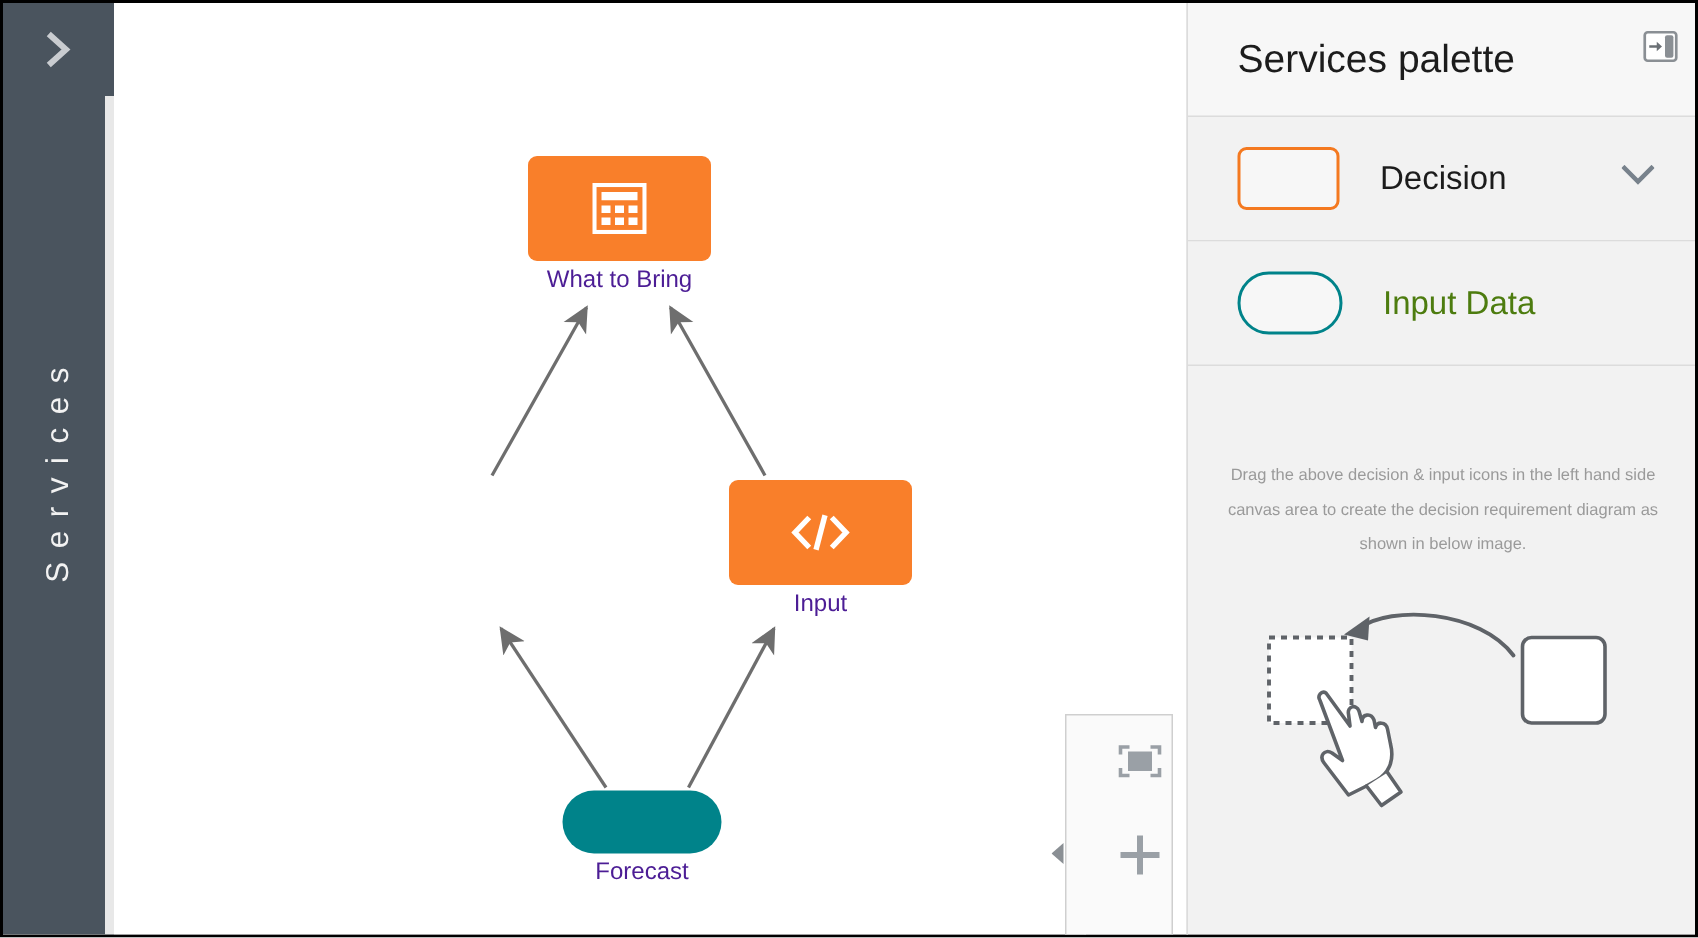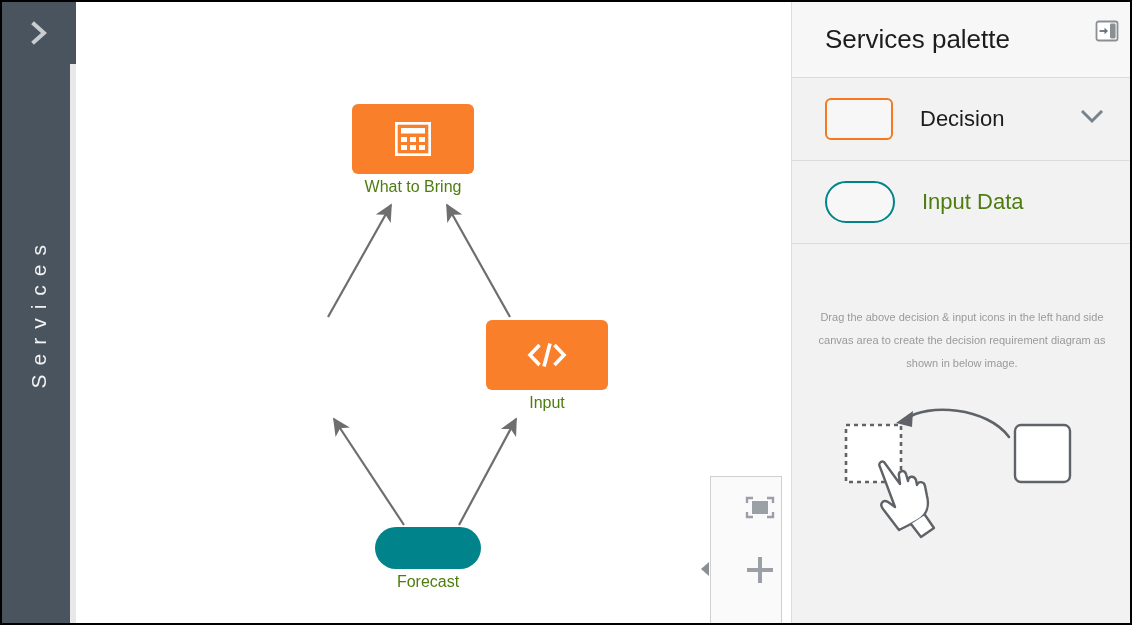--- a/index.html
+++ b/index.html
@@ -103,21 +103,21 @@
   }
   .node-input {
     width: 106px;
     height: 42px;
     border-radius: 21px;
   }
   .node-label {
     margin-top: 4px;
     text-align: center;
     font-size: 16px;
-    color: #4d7c0f;
+    color: #4c1d95;
     font-family: "Liberation Sans", sans-serif;
     white-space: nowrap;
   }
   .node-icon svg { display: block; }
 
   
   .zoom-toolbar {
     position: absolute;
     left: 634px;
     top: 474px;

